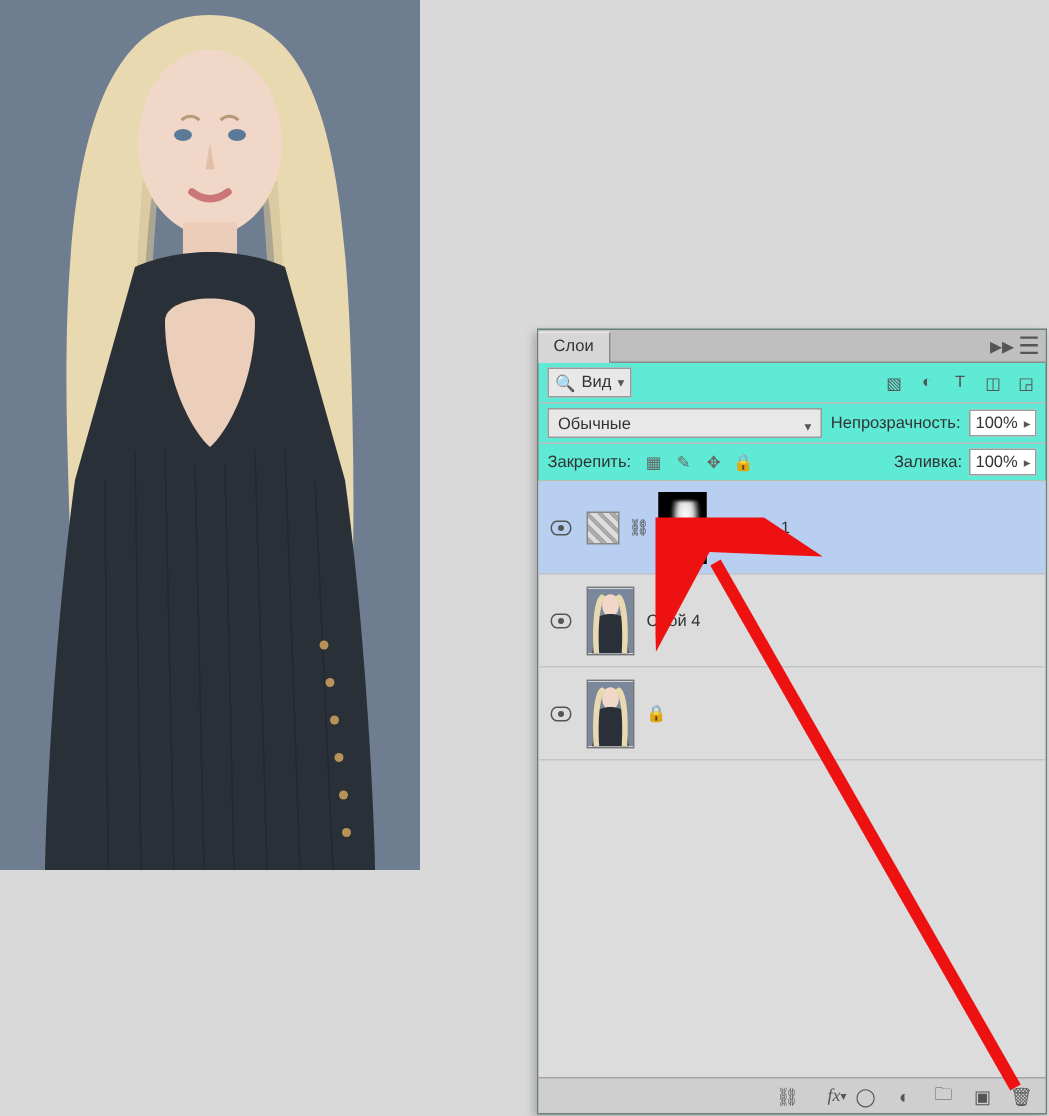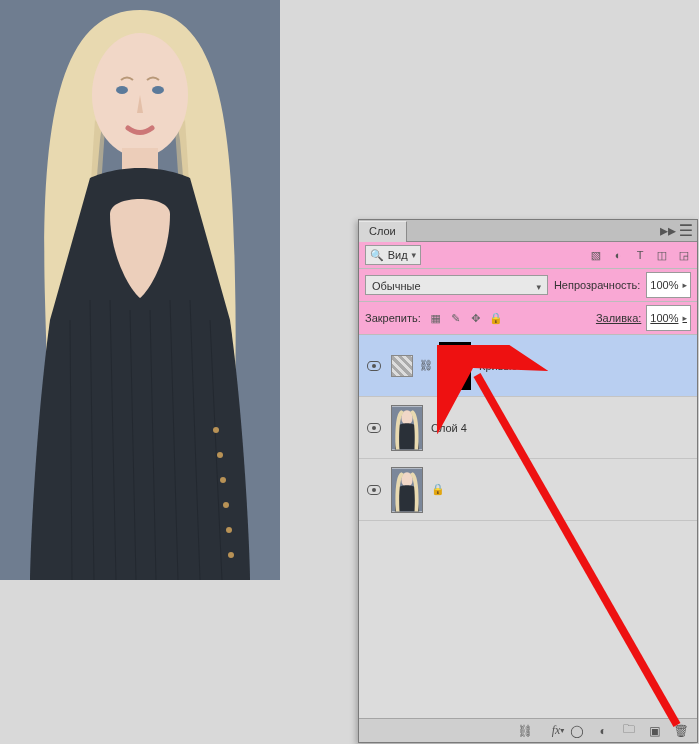--- a/index.html
+++ b/index.html
@@ -1,41 +1,41 @@
 <!DOCTYPE html>
 <html><head>
 <meta charset="utf-8">
 <style>
   * { box-sizing: border-box; margin: 0; padding: 0; font-family: Tahoma, Arial, sans-serif; }
   body { width: 699px; height: 744px; background: #d9d9d9; position: relative; overflow: hidden; }
 
   .canvas { position: absolute; left: 0; top: 0; width: 280px; height: 580px; background: linear-gradient(180deg,#6d7a8c 0%,#7a8596 100%); overflow: hidden; }
   .canvas svg { width: 100%; height: 100%; display: block; }
 
-  .panel { position: absolute; left: 358px; top: 219px; width: 340px; height: 524px; background: #f9a8d4; border: 1px solid #7a7a7a; box-shadow: -2px 2px 6px rgba(0,0,0,0.25); display: flex; flex-direction: column; }
+  .panel { position: absolute; left: 358px; top: 219px; width: 340px; height: 524px; background: #5eead4; border: 1px solid #7a7a7a; box-shadow: -2px 2px 6px rgba(0,0,0,0.25); display: flex; flex-direction: column; }
 
   .panel-tabstrip { height: 22px; background: #bfbfbf; display: flex; align-items: stretch; border-bottom: 1px solid #8a8a8a; position: relative; }
   .tab-active { background: #d6d6d6; border-right: 1px solid #8a8a8a; border-top: 1px solid #e8e8e8; padding: 3px 10px 0; font-size: 11px; color: #333; position: relative; top: 1px; }
   .tabstrip-right { margin-left: auto; display: flex; align-items: center; gap: 4px; padding-right: 4px; }
   .ico { width: 14px; height: 14px; display: inline-flex; align-items: center; justify-content: center; color: #555; }
 
   .row { display: flex; align-items: center; border-bottom: 1px solid #bcbcbc; padding: 3px 6px; font-size: 11px; color: #333; gap: 6px; }
   .row1 .filter-dd { border: 1px solid #9a9a9a; background: #e8e8e8; padding: 1px 4px; display: flex; align-items: center; gap: 4px; height: 20px; }
   .row1 .filter-dd .mag { font-size: 11px; }
   .row1 .tool-icons { margin-left: auto; display: flex; gap: 8px; align-items: center; color: #555; }
   .row1 .tool-icons span { width: 14px; height: 14px; display: inline-flex; align-items: center; justify-content: center; }
 
   .row2 .blend-dd { flex: 1; border: 1px solid #9a9a9a; background: #e8e8e8; padding: 2px 6px; display: flex; align-items: flex-end; height: 20px; }
   .row2 .blend-dd::after { content: "▾"; margin-left: auto; font-size: 9px; color: #555; }
-  .pct-box { border: 1px solid #9a9a9a; background: #fff; padding: 12px 3px; display: flex; align-items: center; height: 18px; }
+  .pct-box { border: 1px solid #9a9a9a; background: #fff; padding: 2px 3px; display: flex; align-items: center; height: 18px; }
   .pct-box::after { content: "▸"; margin-left: 4px; font-size: 9px; color: #555; }
 
   .row3 .lock-icons { display: flex; gap: 6px; margin-left: 2px; align-items: center; }
   .row3 .lock-icons span { width: 14px; height: 14px; display: inline-flex; align-items: center; justify-content: center; color: #666; }
-  .row3 .right { margin-left: auto; display: flex; align-items: center; gap: 5px; text-decoration: underline; }
+  .row3 .right { margin-left: auto; display: flex; align-items: center; gap: 5px; }
 
   .layers { flex: 1; background: #dcdcdc; overflow: auto; }
   .layer { display: flex; align-items: center; height: 62px; border-bottom: 1px solid #c4c4c4; padding: 0 6px; gap: 8px; font-size: 11px; color: #333; }
   .layer.selected { background: #b9cff1; }
   .vis { width: 18px; display: flex; justify-content: center; }
   .eye { width: 14px; height: 10px; border: 1px solid #555; border-radius: 60% / 100%; position: relative; }
   .eye::after { content: ""; position: absolute; width: 4px; height: 4px; background: #555; border-radius: 50%; left: 4px; top: 2px; }
   .thumb-holder { display: flex; align-items: center; gap: 6px; }
   .thumb { width: 32px; height: 46px; border: 1px solid #777; background: #fff; position: relative; overflow: hidden; }
   .mask-thumb { width: 32px; height: 48px; border: 2px solid #000; background: #000; position: relative; overflow: hidden; }

